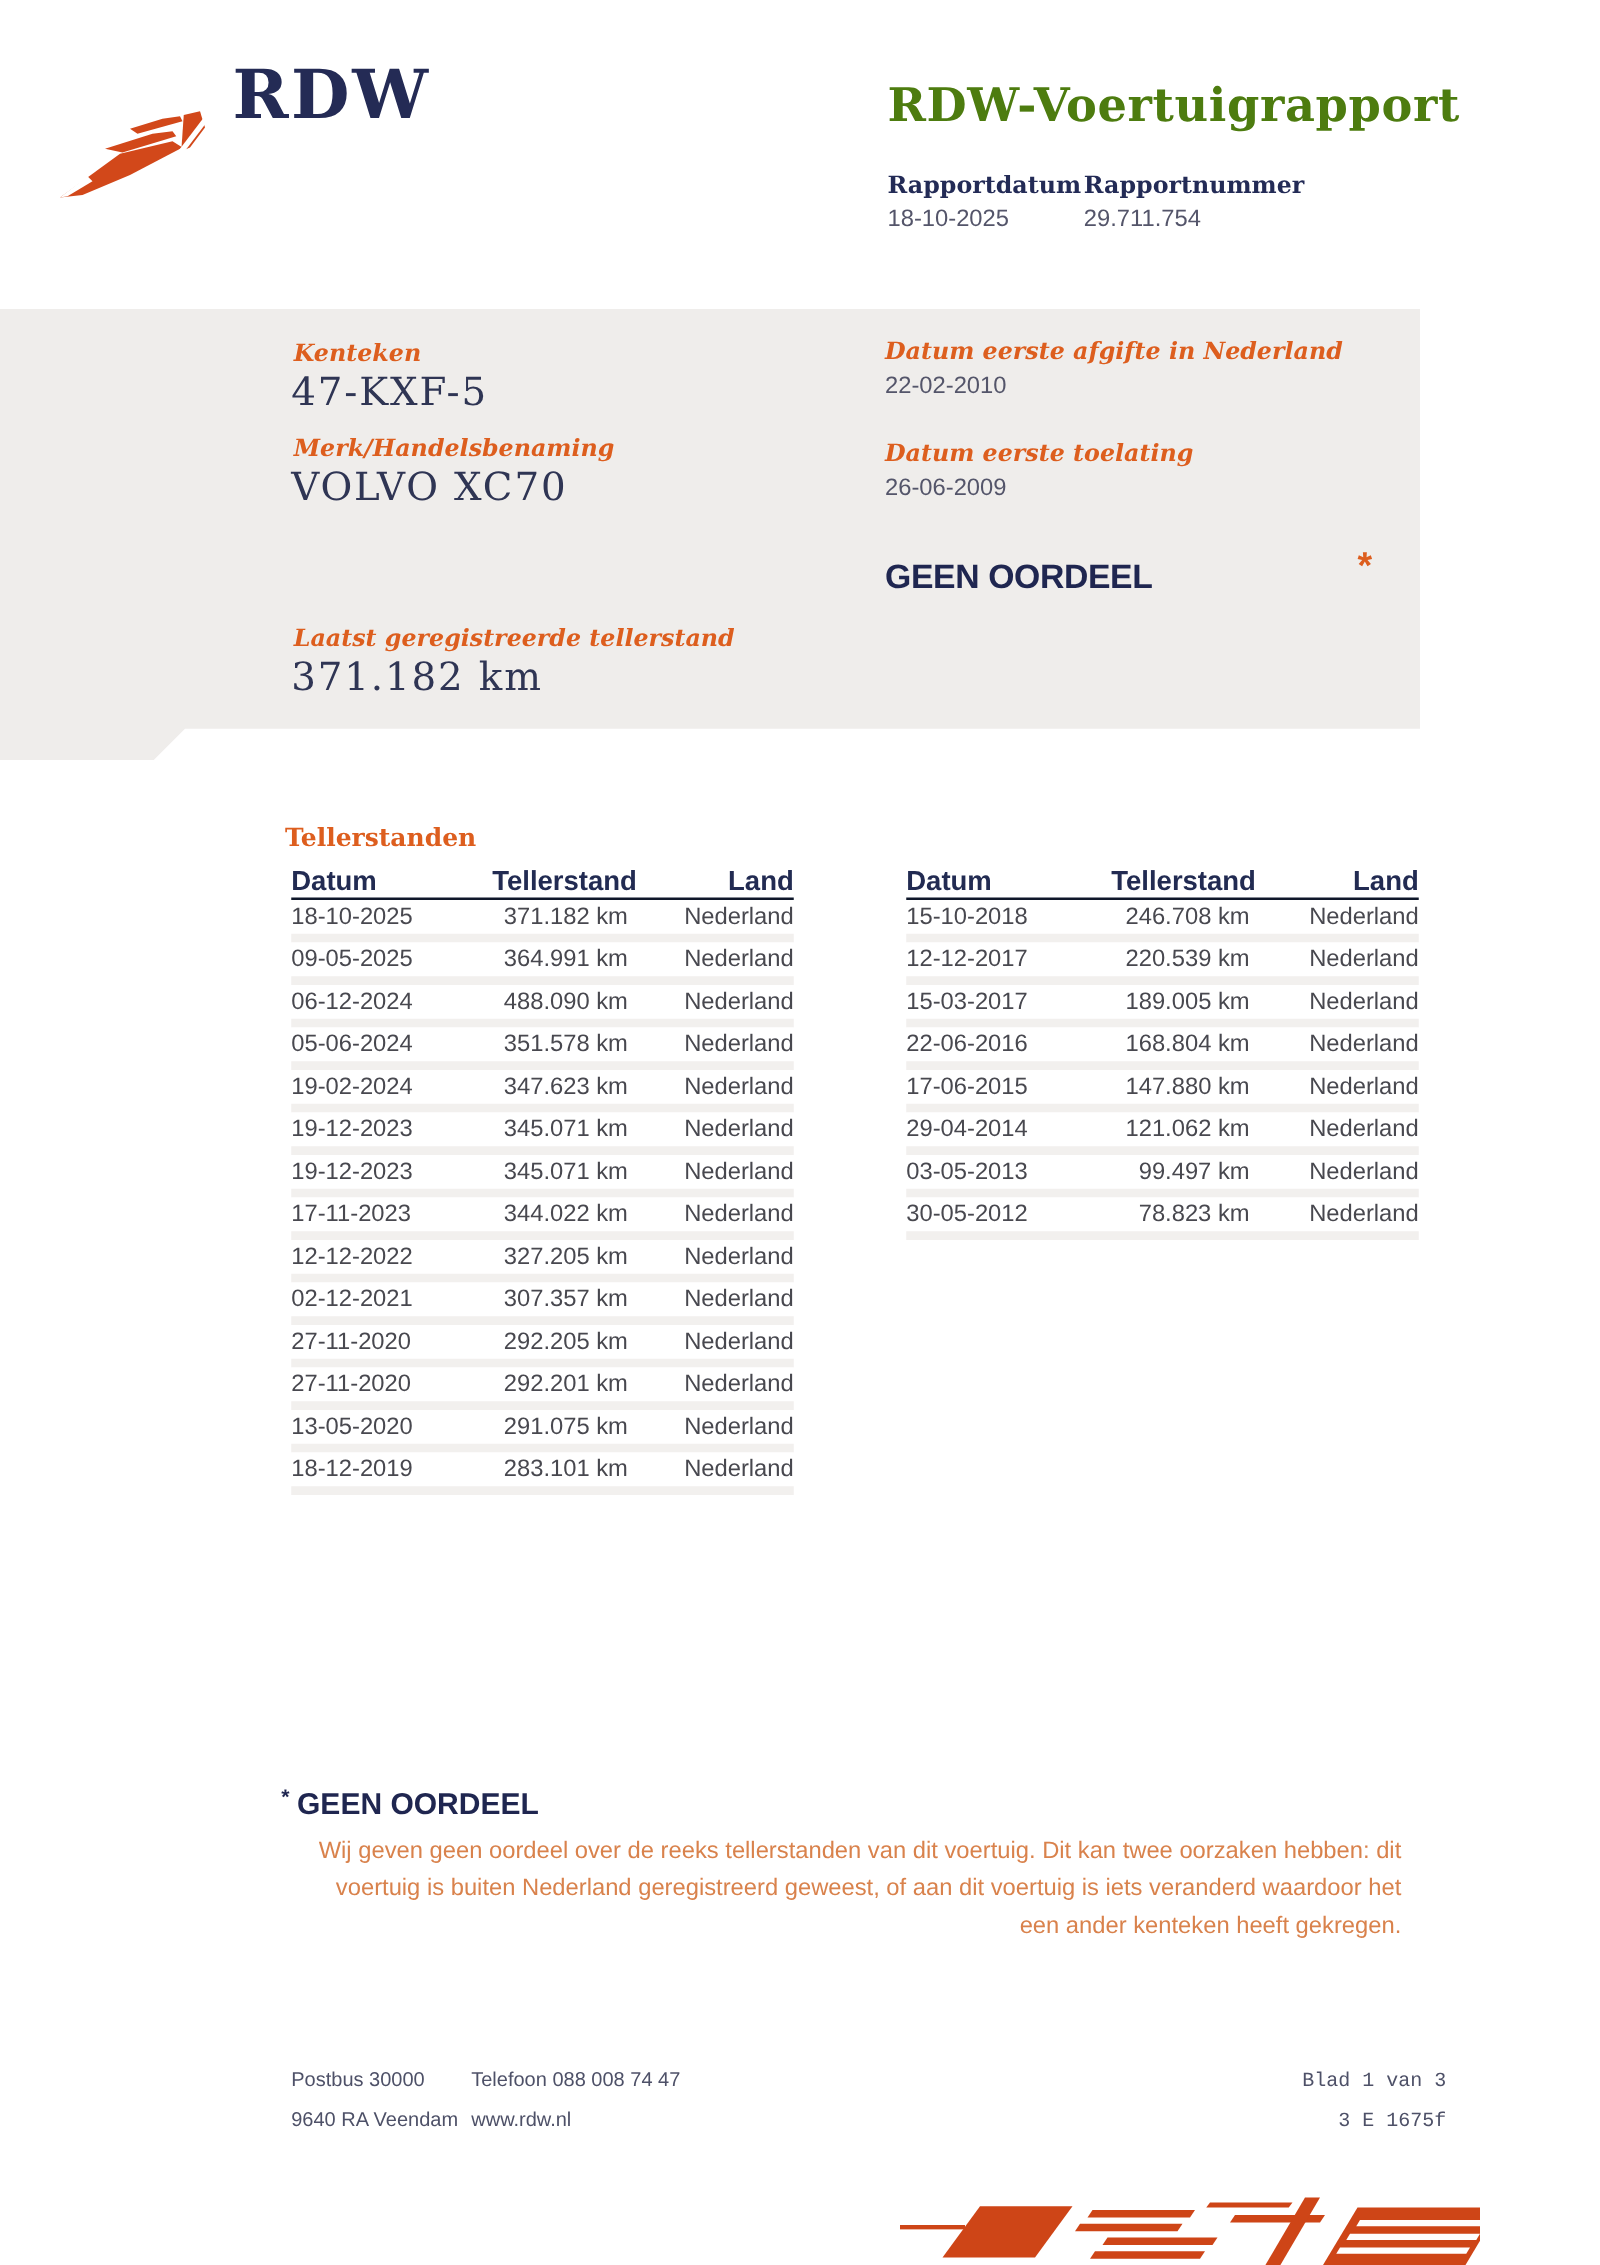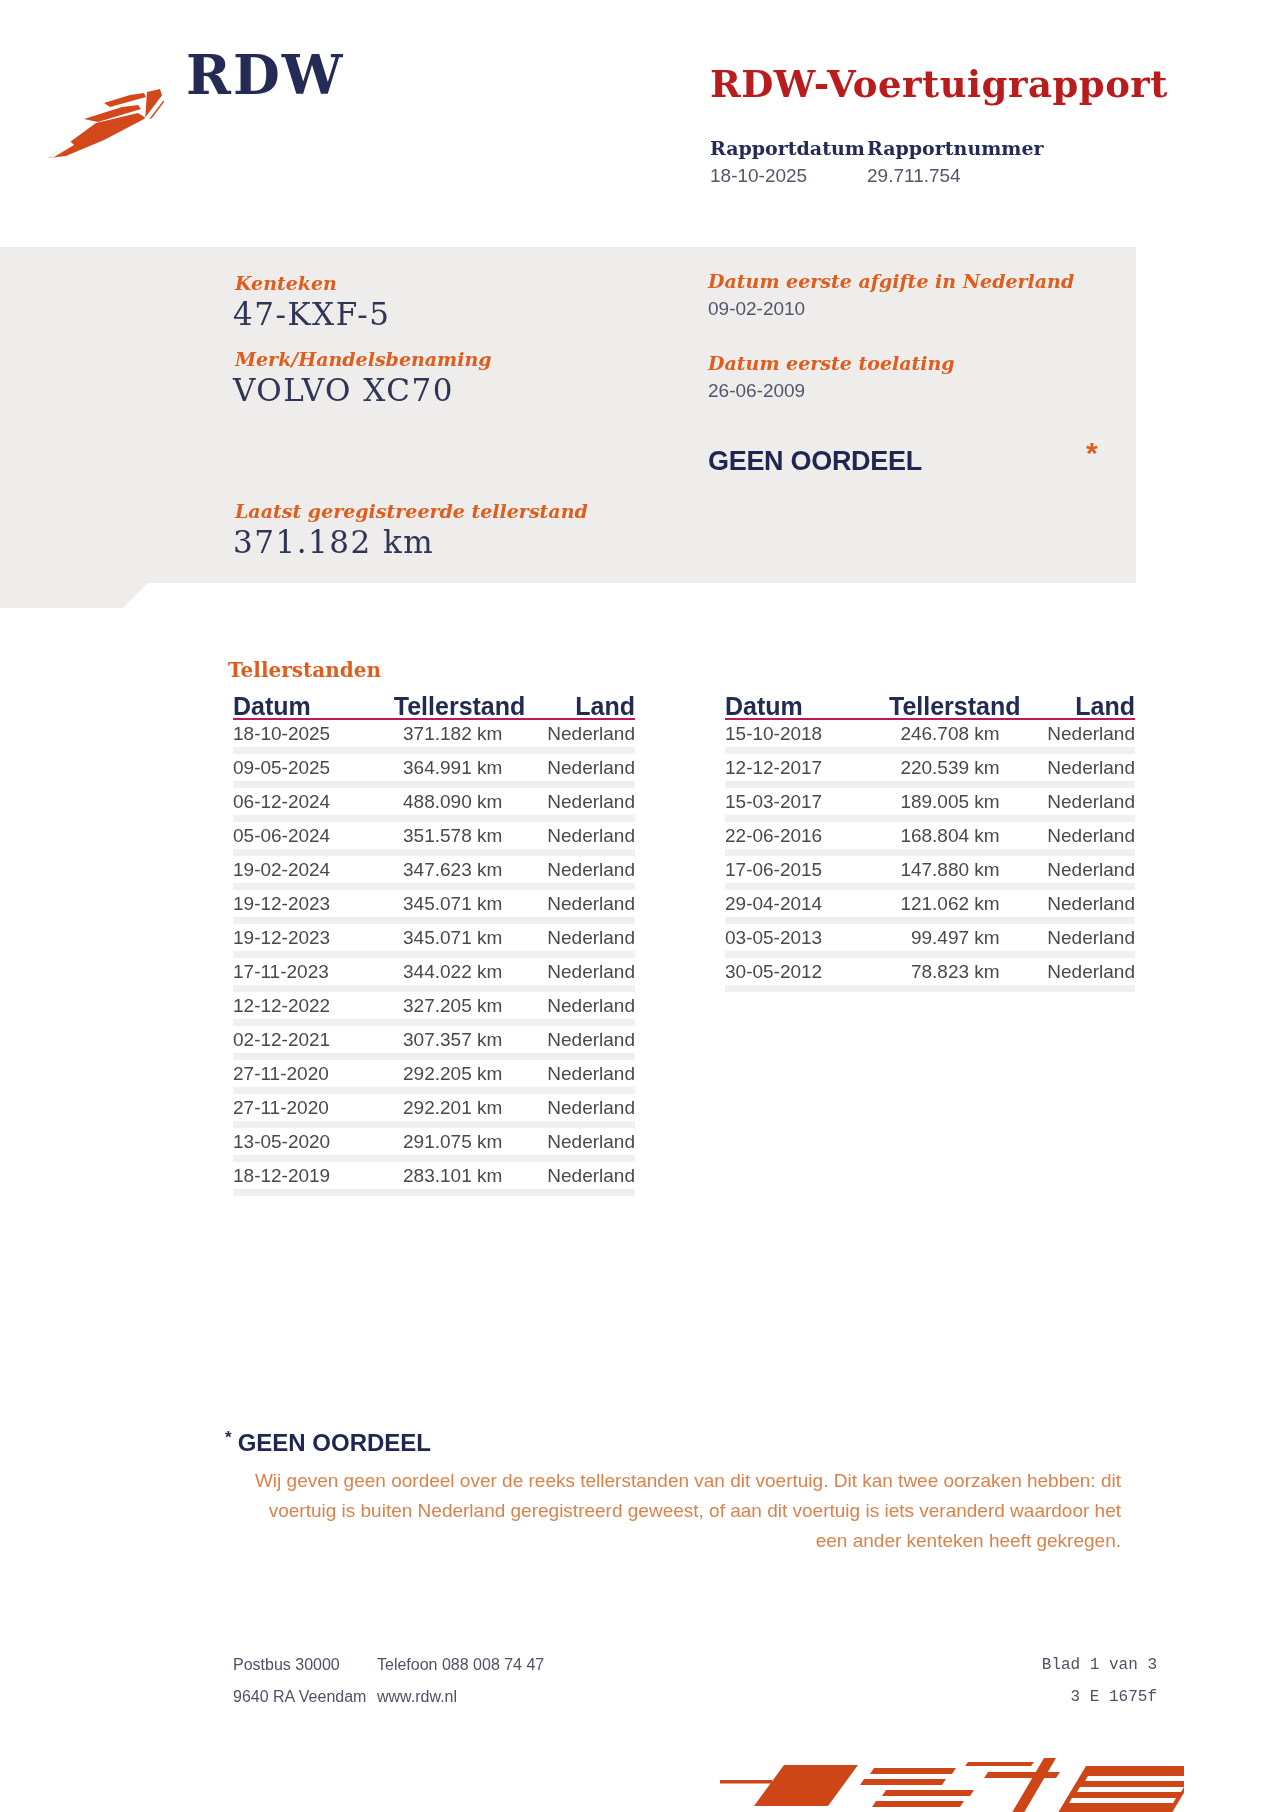--- a/index.html
+++ b/index.html
@@ -5,30 +5,30 @@
   html,body{margin:0;padding:0;background:#fff;}
   .page{position:relative;width:1184px;height:1812px;background:#ffffff;overflow:hidden;
         font-family:"Liberation Sans",sans-serif;}
   .abs{position:absolute;}
   
   .olbl{font-family:"DejaVu Serif",serif;font-weight:700;font-size:19px;color:#DD5E1E;font-style:italic;}
   .nlbl{font-family:"DejaVu Serif",serif;font-weight:700;font-size:19px;color:#232B56;}
   .bigval{font-family:"DejaVu Serif",serif;font-size:31px;color:#2F3554;letter-spacing:1.5px;}
   .smallval{font-size:19px;color:#54556A;}
   .wordmark{font-family:"DejaVu Serif",serif;font-weight:700;font-size:54px;color:#242B55;letter-spacing:2px;line-height:1;}
-  .title{font-family:"DejaVu Serif",serif;font-weight:700;font-size:37px;color:#b91c1c;letter-spacing:.5px;line-height:1;}
+  .title{font-family:"DejaVu Serif",serif;font-weight:700;font-size:37px;color:#4d7c0f;letter-spacing:.5px;line-height:1;}
   .panel{left:0;top:247px;width:1136px;height:361px;background:#EFEDEB;
          clip-path:polygon(0 0,1136px 0,1136px 336px,148px 336px,123px 361px,0 361px);}
   .verdict{font-weight:700;font-size:27px;color:#1F2650;letter-spacing:-.3px;}
   .vmark{font-weight:700;font-size:30px;color:#DD5E1E;}
   .sechead{font-family:"DejaVu Serif",serif;font-weight:700;font-size:20px;color:#DD5E1E;}
   
   .mtable{position:absolute;}
-  .thead{display:flex;height:26px;border-bottom:2px solid #be185d;
-         font-weight:700;font-size:25px;color:#222B52;align-items:flex-start;}
+  .thead{display:flex;height:26px;border-bottom:2px solid #0f172a;
+         font-weight:700;font-size:22px;color:#222B52;align-items:flex-start;}
   .trow{display:flex;height:27px;align-items:center;border-bottom:7px solid #F2F0EE;
         font-size:19px;color:#48484F;background:#fff;}
   .c1{flex:0 0 40%;text-align:left;}
   .c2{flex:0 0 27%;text-align:right;}
   .c3{flex:1 1 auto;text-align:right;padding-left:23px;}
   
   .fnhead{font-weight:700;font-size:24px;color:#1F2650;display:inline-block;}
   .fnmark{font-weight:700;font-size:17px;color:#1F2650;vertical-align:8px;margin-right:6px;}
   .fnbody{font-size:19px;line-height:30px;color:#D9824C;text-align:right;}
   .foot{font-size:16px;color:#4E5168;}
@@ -63,21 +63,21 @@
   <div class="abs olbl" style="left:235px;top:272px;">Kenteken</div>
   <div class="abs bigval" style="left:233px;top:296px;">47-KXF-5</div>
 
   <div class="abs olbl" style="left:235px;top:348px;">Merk/Handelsbenaming</div>
   <div class="abs bigval" style="left:233px;top:372px;">VOLVO XC70</div>
 
   <div class="abs olbl" style="left:235px;top:500px;">Laatst geregistreerde tellerstand</div>
   <div class="abs bigval" style="left:233px;top:524px;">371.182 km</div>
 
   <div class="abs olbl" style="left:708px;top:270px;">Datum eerste afgifte in Nederland</div>
-  <div class="abs smallval" style="left:708px;top:298px;">09-02-2010</div>
+  <div class="abs smallval" style="left:708px;top:298px;">22-02-2010</div>
 
   <div class="abs olbl" style="left:708px;top:352px;">Datum eerste toelating</div>
   <div class="abs smallval" style="left:708px;top:380px;">26-06-2009</div>
 
   <div class="abs verdict" style="left:708px;top:446px;">GEEN OORDEEL</div>
   <div class="abs vmark" style="left:1086px;top:436px;">*</div>
 
   <div class="abs sechead" style="left:228px;top:658px;">Tellerstanden</div>
 
   <div class="mtable" style="left:233px;top:692px;width:402px;">

